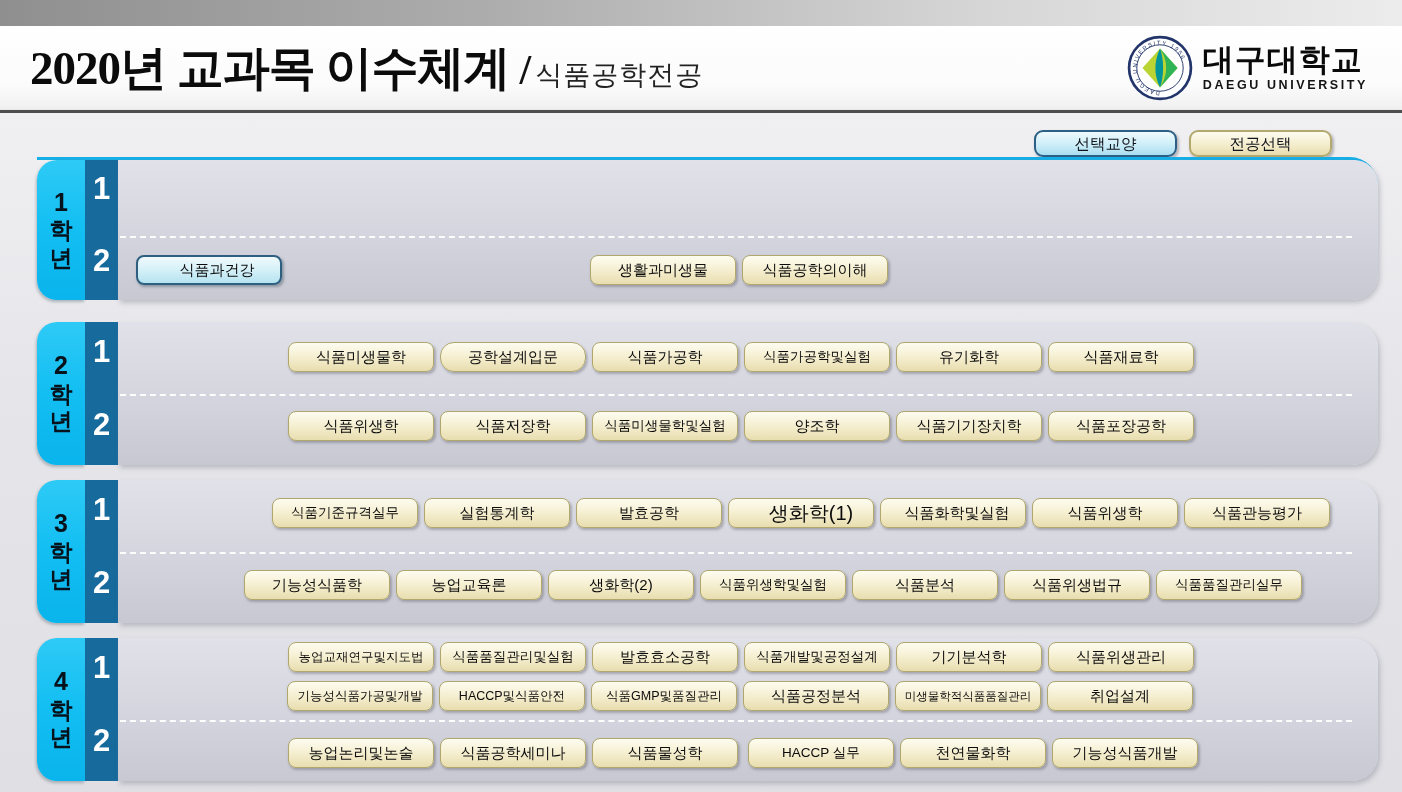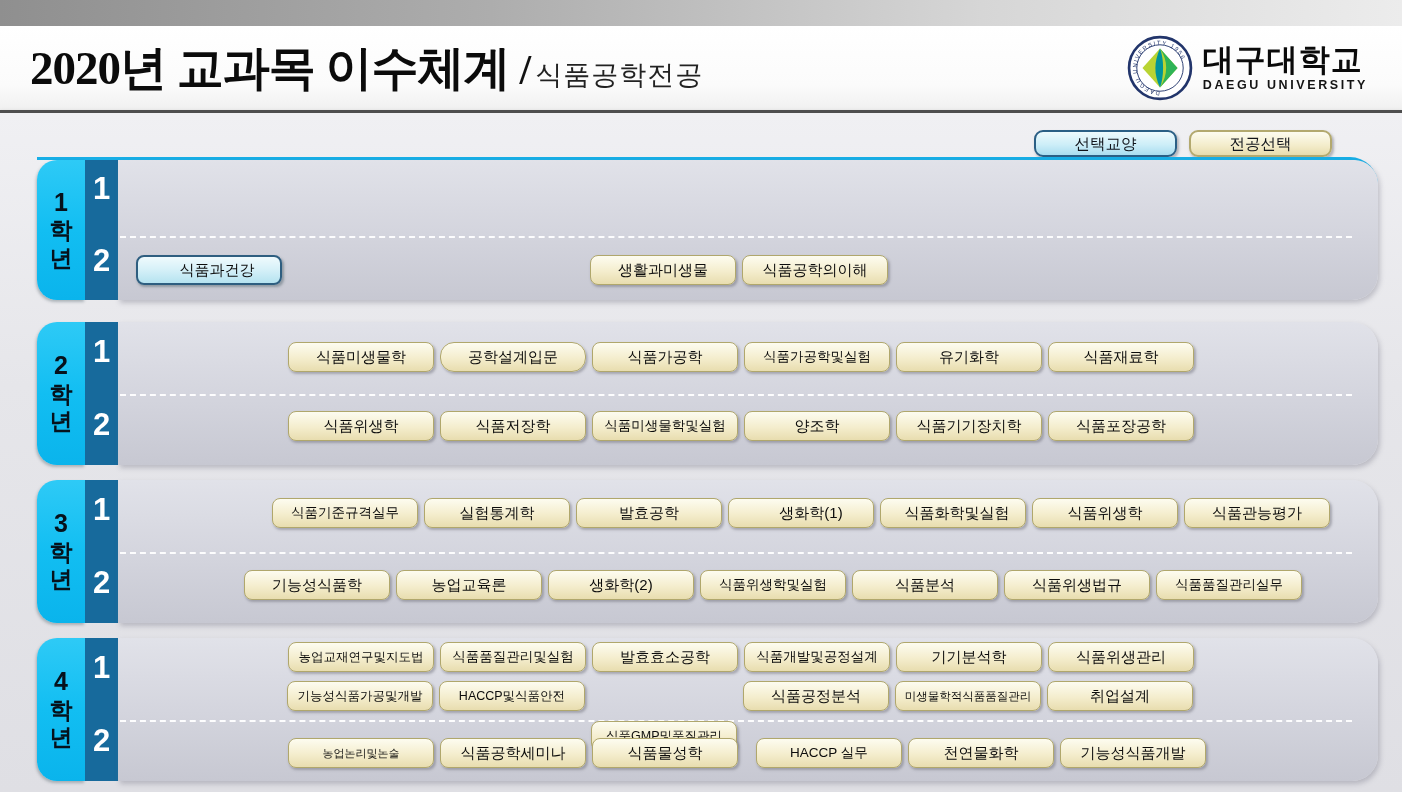--- a/index.html
+++ b/index.html
@@ -175,21 +175,21 @@
           <div class="sem-col">
             <div class="sem-num s0">1</div>
             <div class="sem-num s1">2</div>
           </div>
           <div class="panel">
             <div class="dash" style="top: 50%;"></div>
             <div class="crow" style="left: 154px; top: 18px;">
               <div class="course major" style="font-size: 13.5px;">식품기준규격실무</div>
               <div class="course major" style="font-size: 15px;">실험통계학</div>
               <div class="course major" style="font-size: 15px;">발효공학</div>
-              <div class="course major" style="font-size: 15px; padding-left: 20px;">생화학(1)</div>
+              <div class="course major" style="font-size: 20px; padding-left: 20px;">생화학(1)</div>
               <div class="course major" style="font-size: 15px; padding-left: 8px;">식품화학및실험</div>
               <div class="course major" style="font-size: 15px;">식품위생학</div>
               <div class="course major" style="font-size: 15px;">식품관능평가</div>
             </div>
             <div class="crow" style="left: 126px; top: 90px;">
               <div class="course major" style="font-size: 15px;">기능성식품학</div>
               <div class="course major" style="font-size: 15px;">농업교육론</div>
               <div class="course major" style="font-size: 15px;">생화학(2)</div>
               <div class="course major" style="font-size: 13.5px;">식품위생학및실험</div>
               <div class="course major" style="font-size: 15px;">식품분석</div>
@@ -214,30 +214,30 @@
               <div class="course major" style="font-size: 12.5px;">농업교재연구및지도법</div>
               <div class="course major" style="font-size: 13.5px;">식품품질관리및실험</div>
               <div class="course major" style="font-size: 15px;">발효효소공학</div>
               <div class="course major" style="font-size: 13.5px;">식품개발및공정설계</div>
               <div class="course major" style="font-size: 15px;">기기분석학</div>
               <div class="course major" style="font-size: 15px;">식품위생관리</div>
             </div>
             <div class="crow" style="left: 169px; top: 43px;">
               <div class="course major" style="font-size: 12.5px;">기능성식품가공및개발</div>
               <div class="course major" style="font-size: 12.5px;">HACCP및식품안전</div>
-              <div class="course major" style="font-size: 12.5px; margin-top: 40px;">식품GMP및품질관리</div>
+              <div class="course major" style="font-size: 12.5px;">식품GMP및품질관리</div>
               <div class="course major" style="font-size: 15px;">식품공정분석</div>
               <div class="course major" style="font-size: 11.5px;">미생물학적식품품질관리</div>
               <div class="course major" style="font-size: 15px;">취업설계</div>
             </div>
             <div class="crow" style="left: 170px; top: 100px;">
-              <div class="course major" style="font-size: 11px;">농업논리및논술</div>
+              <div class="course major" style="font-size: 15px;">농업논리및논술</div>
               <div class="course major" style="font-size: 15px;">식품공학세미나</div>
               <div class="course major" style="font-size: 15px;">식품물성학</div>
-              <div class="course major" style="margin-left: 12px; font-size: 13.5px;">HACCP 실무</div>
+              <div class="course major" style="margin-left: 4px; font-size: 13.5px;">HACCP 실무</div>
               <div class="course major" style="font-size: 15px;">천연물화학</div>
               <div class="course major" style="font-size: 15px;">기능성식품개발</div>
             </div>
           </div>
         </div>
       </div>
   </div>
 </div>
 
 </body></html>

